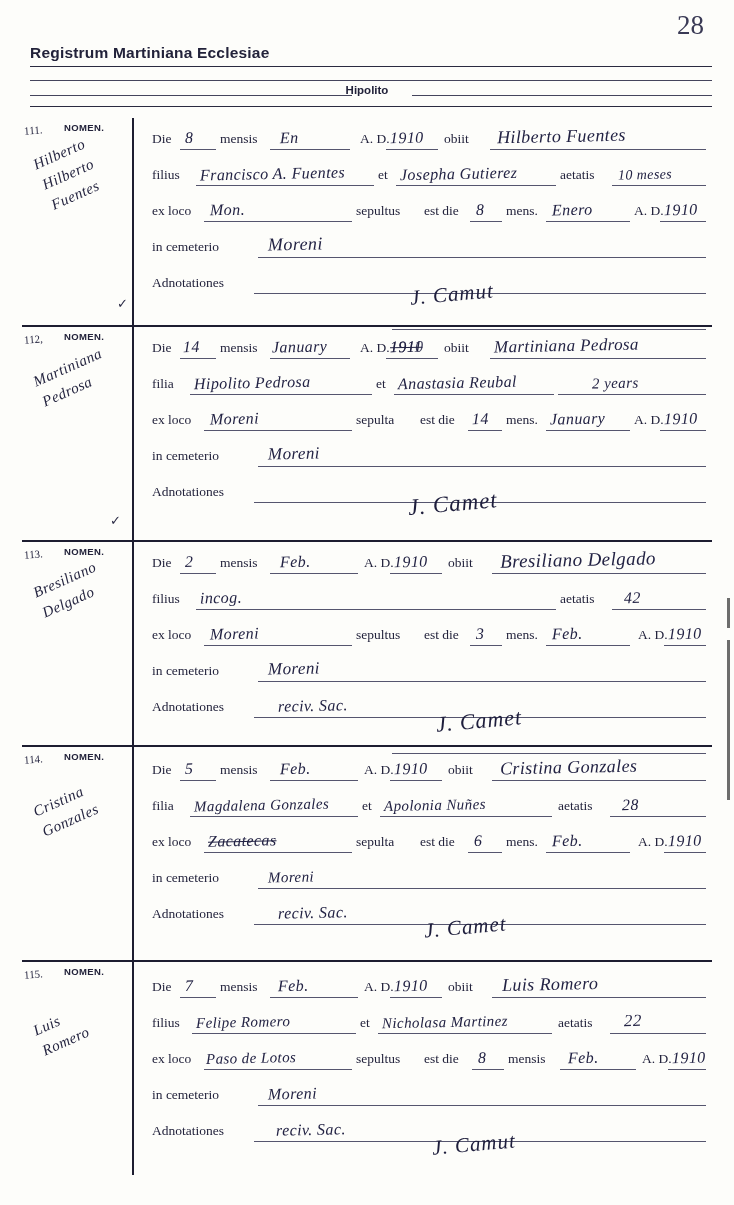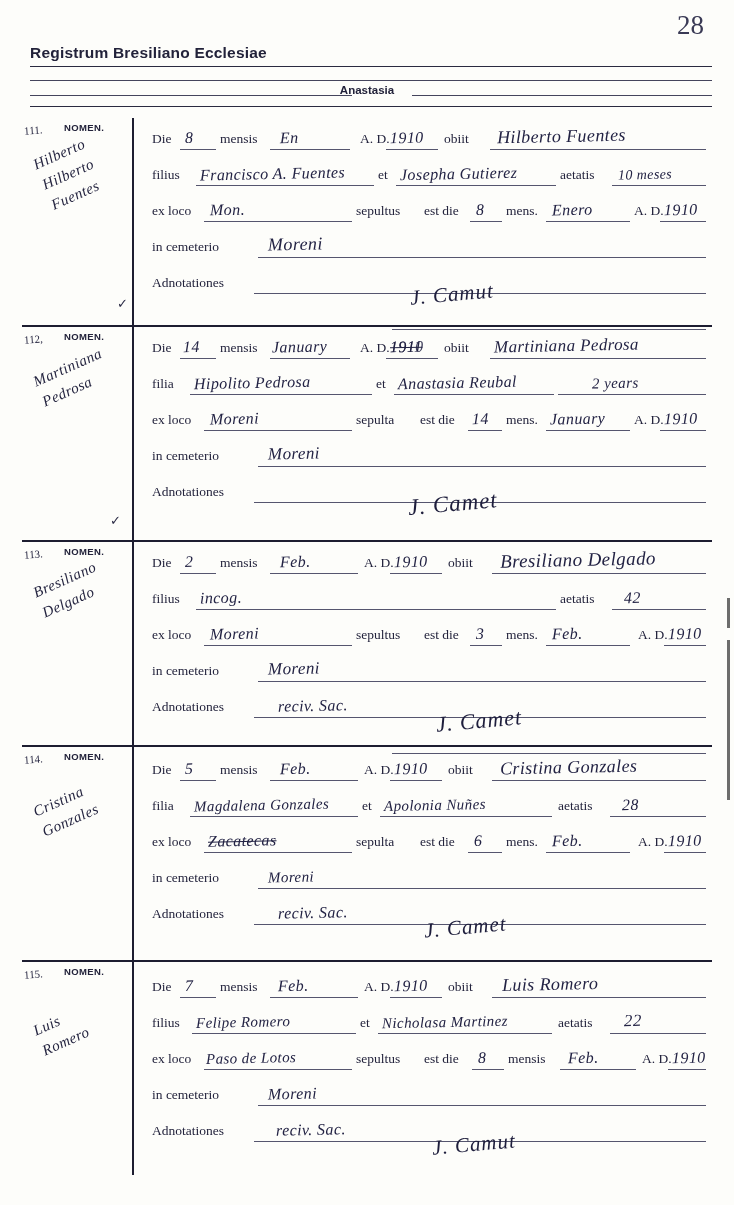--- a/index.html
+++ b/index.html
@@ -212,25 +212,25 @@
     text-decoration-thickness: 1px;
   }
 </style>
 </head>
 <body>
 
 <div class="page">
 
   <div class="page-number">28</div>
 
-  <div class="reg-title">Registrum Bresiliano Ecclesiae</div>
+  <div class="reg-title">Registrum Martiniana Ecclesiae</div>
   <div class="title-rule"></div>
   <div class="title-rule2"></div>
 
-  <div class="dioc">Anastasia</div>
+  <div class="dioc">Hipolito</div>
   <div class="dioc-rule-l"></div>
   <div class="dioc-rule-r"></div>
   <div class="dioc-rule2"></div>
 
   <div class="edge-mark" style="top:598px;height:30px;"></div>
   <div class="edge-mark" style="top:640px;height:160px;"></div>
 
   <div class="entry first" style="top:118px;height:207px;">
     <div class="entry-inner">
       <div class="col-left">

